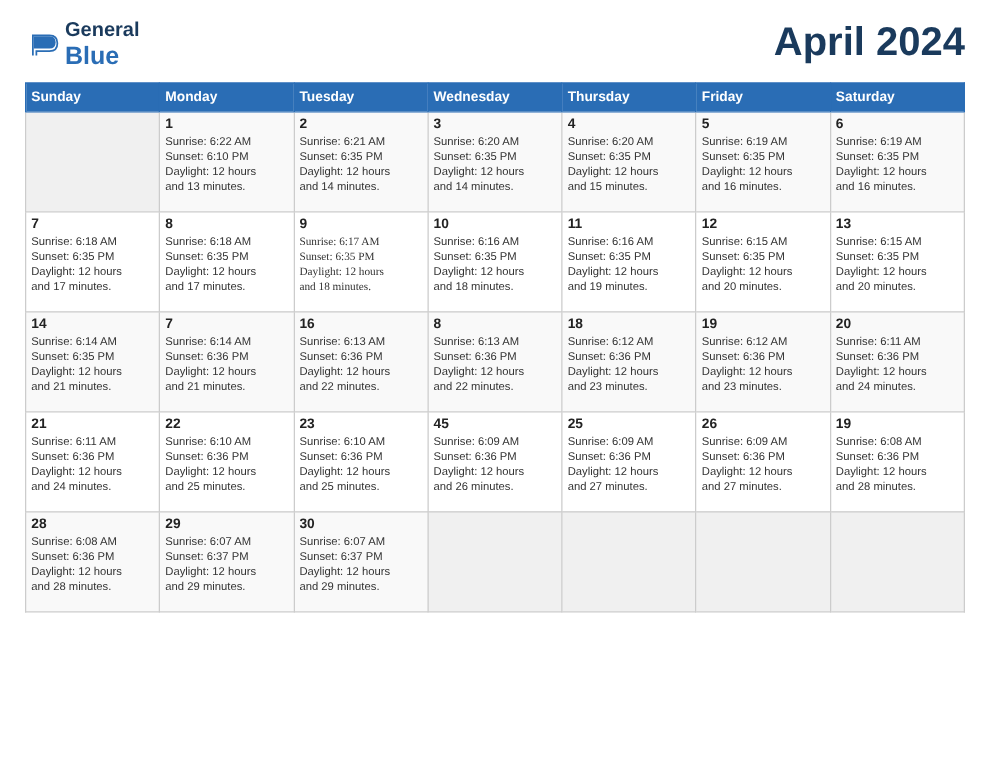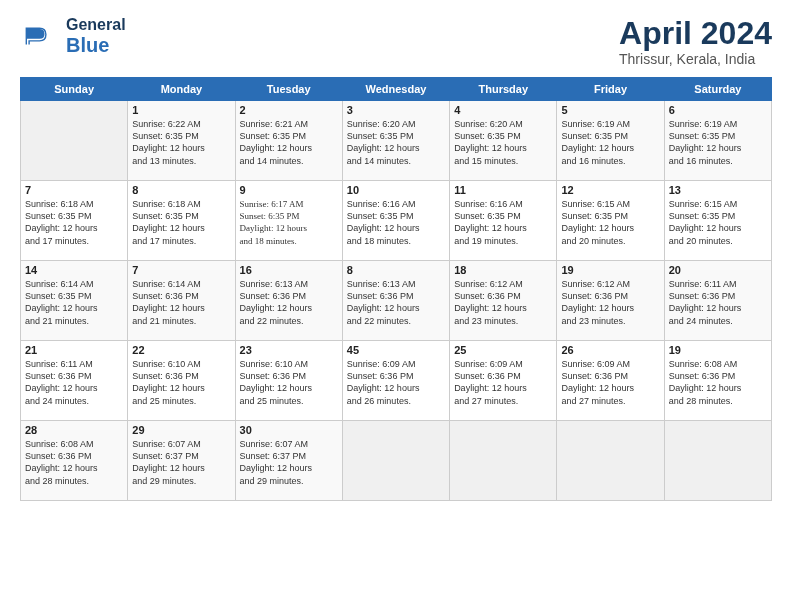--- a/index.html
+++ b/index.html
@@ -18,21 +18,21 @@
     }
     .header {
       display: flex;
       justify-content: space-between;
       align-items: flex-start;
       margin-bottom: 10px;
     }
     .logo {
       display: flex;
       align-items: center;
-      gap: 16px;
+      gap: 2px;
     }
     .logo-text {
       font-size: 18px;
       font-weight: bold;
       color: #1a3a5c;
       line-height: 1.1;
     }
     .logo-icon {
       width: 28px;
       height: 28px;
@@ -55,21 +55,21 @@
       width: 100%;
       border-collapse: collapse;
       font-size: 10px;
     }
     .calendar thead tr th {
       background: #2a6db5;
       color: #fff;
       font-size: 11px;
       font-weight: bold;
       padding: 5px 4px;
-      text-align: center;
+      text-align: left;
       border: 1px solid #2a6db5;
     }
     .calendar tbody tr td {
       border: 1px solid #ccc;
       vertical-align: top;
       padding: 3px 4px;
       width: calc(100% / 7);
       height: 80px;
       background: #fff;
     }
@@ -107,21 +107,20 @@
         <path d="M8 8 L8 32 L10 32 L10 10 L28 10 Q36 10 36 18 Q36 26 28 26 L12 26 L12 32 L14 32 L14 28 L28 28 Q38 28 38 18 Q38 8 28 8 Z" fill="#2a6db5"></path>
         <path d="M10 10 L28 10 Q35 10 35 17 Q35 24 28 24 L10 24 Z" fill="#2a6db5"></path>
       </svg>
       <div style="display:flex;flex-direction:column;line-height:1.1;">
         <span class="logo-text" style="font-size:16px;font-weight:bold;color:#1a3a5c;">General</span>
         <span class="logo-text" style="font-size:20px;font-weight:bold;color:#2a6db5;">Blue</span>
       </div>
     </div>
     <div class="title-block">
       <div class="main-title">April 2024</div>
-      <div class="subtitle">Thrissur, Kerala, India</div>
     </div>
   </div>
 
   <table class="calendar">
     <thead>
       <tr>
       <th>Sunday</th>
           <th>Monday</th>
           <th>Tuesday</th>
           <th>Wednesday</th>
@@ -129,21 +128,21 @@
           <th>Friday</th>
           <th>Saturday</th>
         </tr>
     </thead>
     <tbody id="calendar-body">
     <tr>
           <td class="empty-cell"></td>
           <td>
             <span class="day-num">1</span>
             <div class="day-info" style="white-space: pre-line;">Sunrise: 6:22 AM
-Sunset: 6:35 PM
+Sunset: 6:10 PM
 Daylight: 12 hours
 and 13 minutes.</div>
           </td>
           <td>
             <span class="day-num">2</span>
             <div class="day-info" style="white-space: pre-line;">Sunrise: 6:21 AM
 Sunset: 6:35 PM
 Daylight: 12 hours
 and 14 minutes.</div>
           </td>

